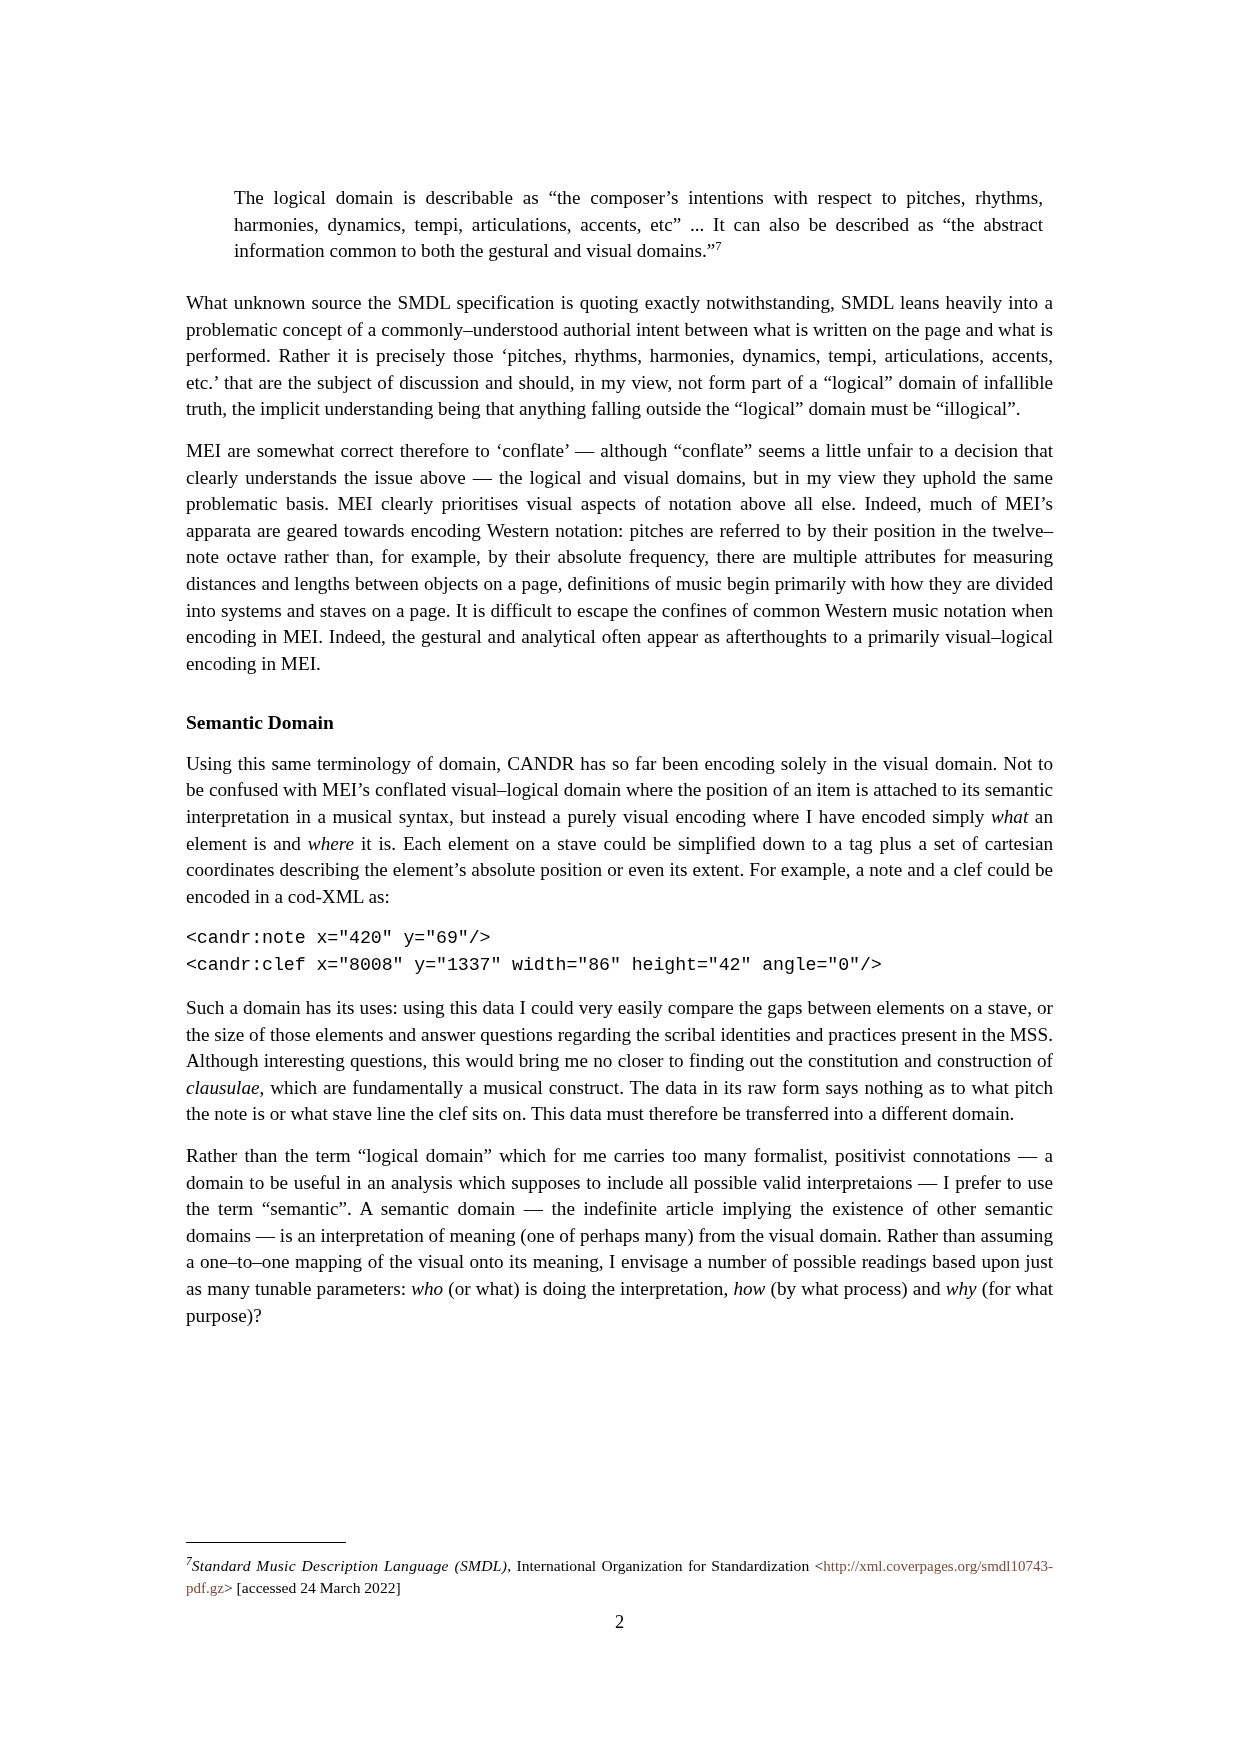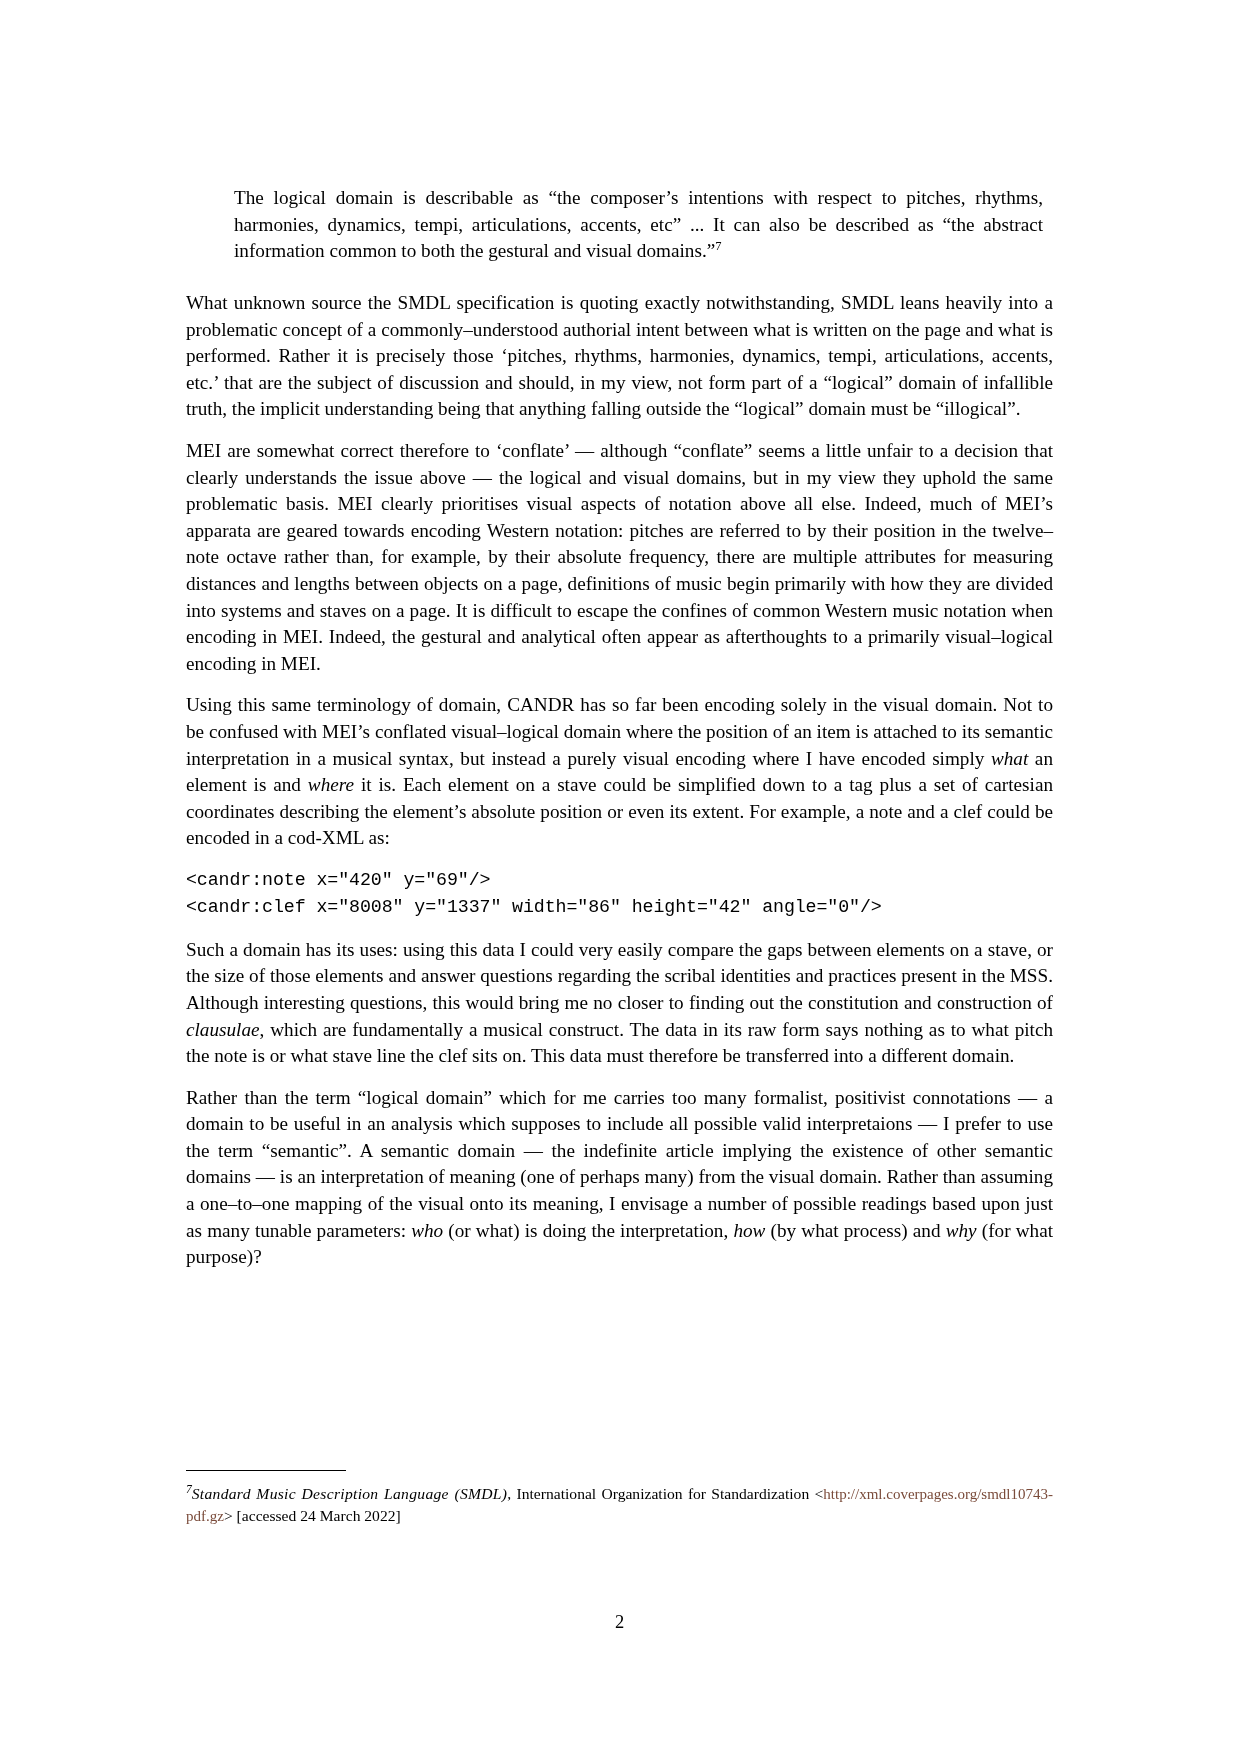--- a/index.html
+++ b/index.html
@@ -58,21 +58,21 @@
     font-size: 18.3px;
     line-height: 1.47;
     margin: 6px 0 16px 0;
     white-space: pre;
     letter-spacing: -0.1px;
   }
   em, .it { }
   .footnote-area {
     position: absolute;
     left: 186px;
-    top: 1470px;
+    top: 1542px;
     width: 867px;
   }
   .footnote-rule {
     width: 160px;
     height: 1px;
     background: #000;
     margin-bottom: 12px;
   }
   .footnote {
     font-size: 15.6px;
@@ -108,20 +108,21 @@
 
 <div class="page">
   <div class="content">
 
     <div class="blockquote"><span>The logical domain is describable as “the composer’s intentions with respect to pitches, rhythms, harmonies, dynamics, tempi, articulations, accents, etc” ... It can also be described as “the abstract information common to both the gestural and visual domains.”</span><sup>7</sup></div>
 
     <p>What unknown source the SMDL specification is quoting exactly notwithstanding, SMDL leans heavily into a problematic concept of a commonly–understood authorial intent between what is written on the page and what is performed. Rather it is precisely those ‘pitches, rhythms, harmonies, dynamics, tempi, articulations, accents, etc.’ that are the subject of discussion and should, in my view, not form part of a “logical” domain of infallible truth, the implicit understanding being that anything falling outside the “logical” domain must be “illogical”.</p>
 
     <p>MEI are somewhat correct therefore to ‘conflate’ — although “conflate” seems a little unfair to a decision that clearly understands the issue above — the logical and visual domains, but in my view they uphold the same problematic basis. MEI clearly prioritises visual aspects of notation above all else. Indeed, much of MEI’s apparata are geared towards encoding Western notation: pitches are referred to by their position in the twelve–note octave rather than, for example, by their absolute frequency, there are multiple attributes for measuring distances and lengths between objects on a page, definitions of music begin primarily with how they are divided into systems and staves on a page. It is difficult to escape the confines of common Western music notation when encoding in MEI. Indeed, the gestural and analytical often appear as afterthoughts to a primarily visual–logical encoding in MEI.</p>
 
+    <h2 class="section-head">Semantic Domain</h2>
 
     <p><span>Using this same terminology of domain, CANDR has so far been encoding solely in the visual domain. Not to be confused with MEI’s conflated visual–logical domain where the position of an item is attached to its semantic interpretation in a musical syntax, but instead a purely visual encoding where I have encoded simply </span><em>what</em><span> an element is and </span><em>where</em><span> it is. Each element on a stave could be simplified down to a tag plus a set of cartesian coordinates describing the element’s absolute position or even its extent. For example, a note and a clef could be encoded in a cod-XML as:</span></p>
 
     <div class="code-block"><span>&lt;candr:note x="420" y="69"/&gt;</span>
 <span>&lt;candr:clef x="8008" y="1337" width="86" height="42" angle="0"/&gt;</span></div>
 
     <p><span>Such a domain has its uses: using this data I could very easily compare the gaps between elements on a stave, or the size of those elements and answer questions regarding the scribal identities and practices present in the MSS. Although interesting questions, this would bring me no closer to finding out the constitution and construction of </span><em>clausulae</em><span>, which are fundamentally a musical construct. The data in its raw form says nothing as to what pitch the note is or what stave line the clef sits on. This data must therefore be transferred into a different domain.</span></p>
 
     <p><span>Rather than the term “logical domain” which for me carries too many formalist, positivist connotations — a domain to be useful in an analysis which supposes to include all possible valid interpretaions — I prefer to use the term “semantic”. A semantic domain — the indefinite article implying the existence of other semantic domains — is an interpretation of meaning (one of perhaps many) from the visual domain. Rather than assuming a one–to–one mapping of the visual onto its meaning, I envisage a number of possible readings based upon just as many tunable parameters: </span><em>who</em><span> (or what) is doing the interpretation, </span><em>how</em><span> (by what process) and </span><em>why</em><span> (for what purpose)?</span></p>
 

